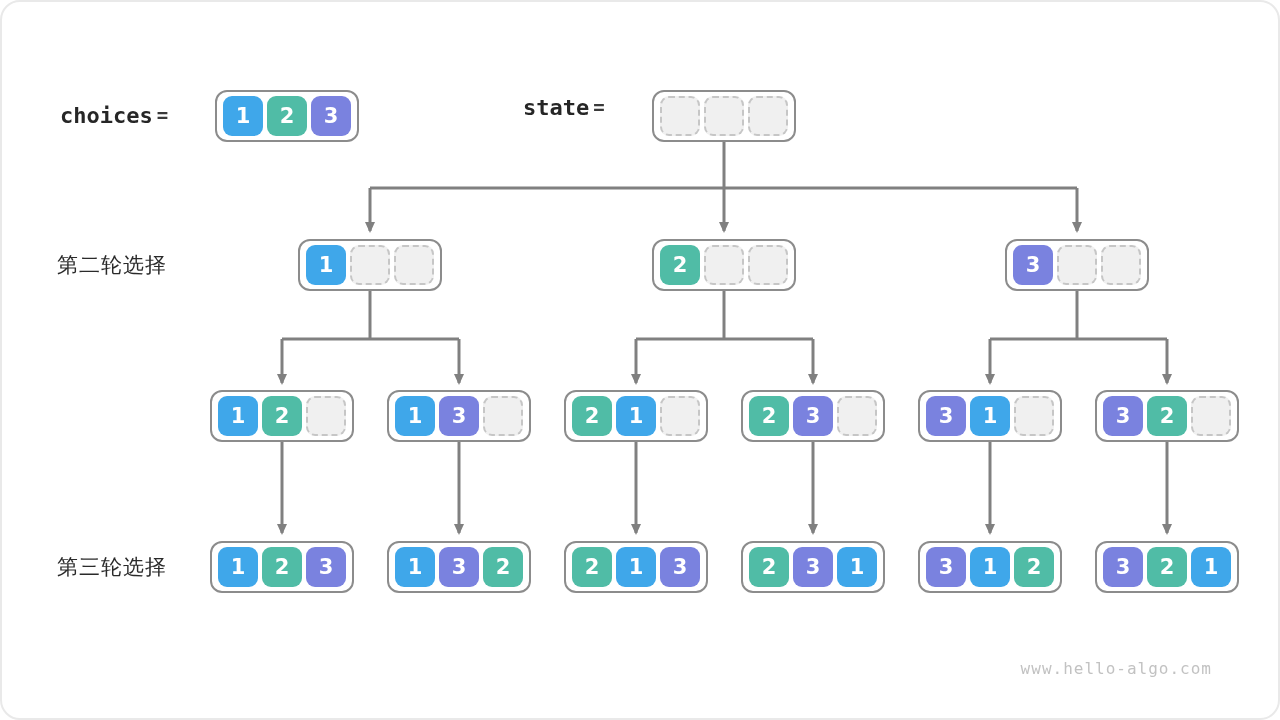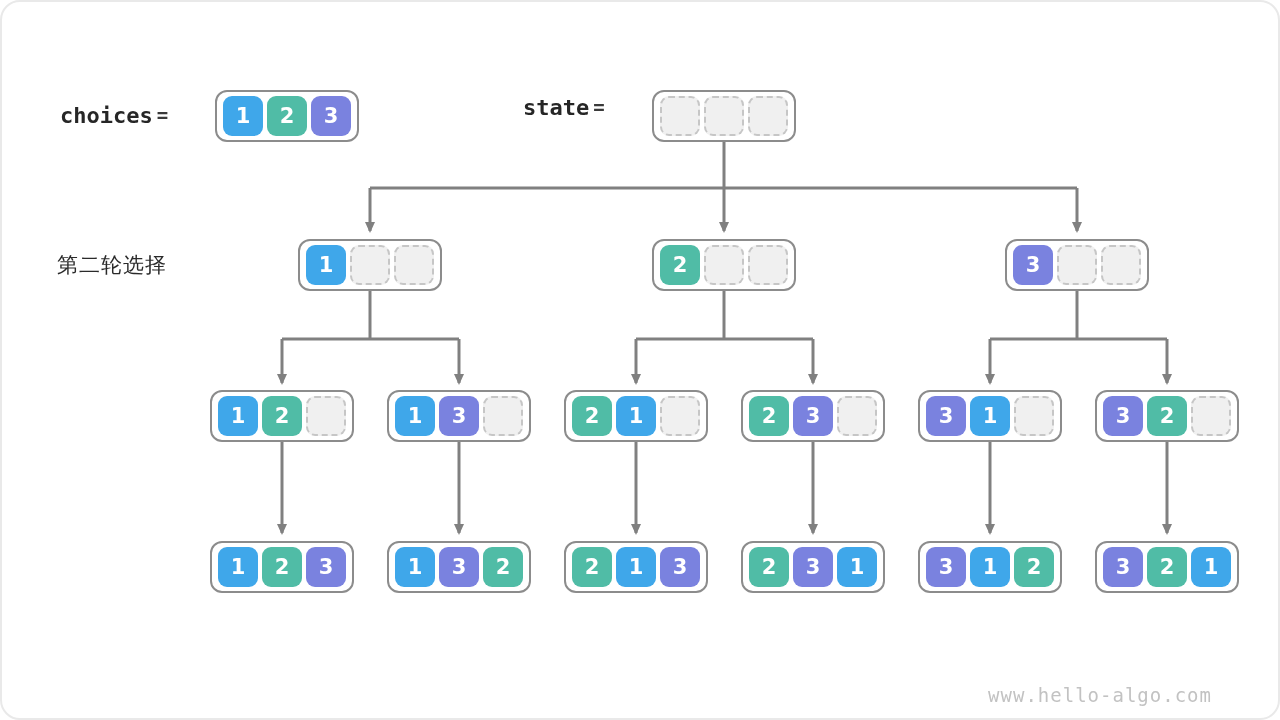--- a/index.html
+++ b/index.html
@@ -34,23 +34,23 @@
     display:flex;align-items:center;justify-content:center;
     font-family:"DejaVu Sans","Liberation Sans",sans-serif;
     font-size:21px;font-weight:bold;color:#ffffff;
   }
   .slot:empty{background:#f0f0f0;border:2px dashed #c6c6c6;}
   .slot[data-value="1"]{background:var(--slot-1,#3FA7EA);}
   .slot[data-value="2"]{background:var(--slot-2,#50BCA6);}
   .slot[data-value="3"]{background:var(--slot-3,#7A82DF);}
 
   .watermark{
-    position:absolute;z-index:2;right:66px;bottom:12px;
+    position:absolute;z-index:2;right:66px;bottom:40px;
     font-family:"DejaVu Sans Mono","Liberation Mono",monospace;
-    font-size:19px;color:#c2c2c2;letter-spacing:1px;
+    font-size:16px;color:#c2c2c2;letter-spacing:1px;
   }
 </style>
 </head>
 <body>
 
 <div class="canvas">
 
   <svg class="connectors" width="1280" height="720" viewBox="0 0 1280 720">
     <defs>
       <marker id="ah" markerUnits="userSpaceOnUse" markerWidth="12" markerHeight="12" refX="9" refY="5" orient="auto">
@@ -98,20 +98,21 @@
     <span>state</span>
     <span class="eq">=</span>
   </div>
   <div class="node" style="left:650px;top:88px">
     <span class="slot"></span>
     <span class="slot"></span>
     <span class="slot"></span>
   </div>
 
   <div class="row-label" style="left:55px;top:237px">第二轮选择</div>
+  <div class="row-label" style="left:55px;top:539px">第三轮选择</div>
 
   <div class="node" style="left:296px;top:237px">
     <span class="slot" data-value="1">1</span>
     <span class="slot"></span>
     <span class="slot"></span>
   </div>
   <div class="node" style="left:650px;top:237px">
     <span class="slot" data-value="2">2</span>
     <span class="slot"></span>
     <span class="slot"></span>

